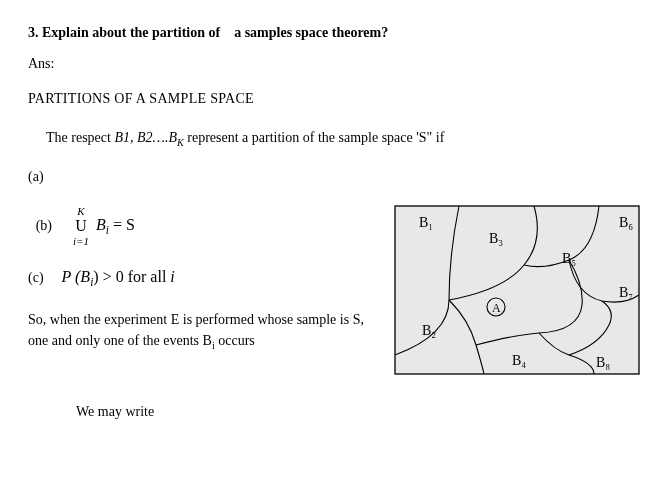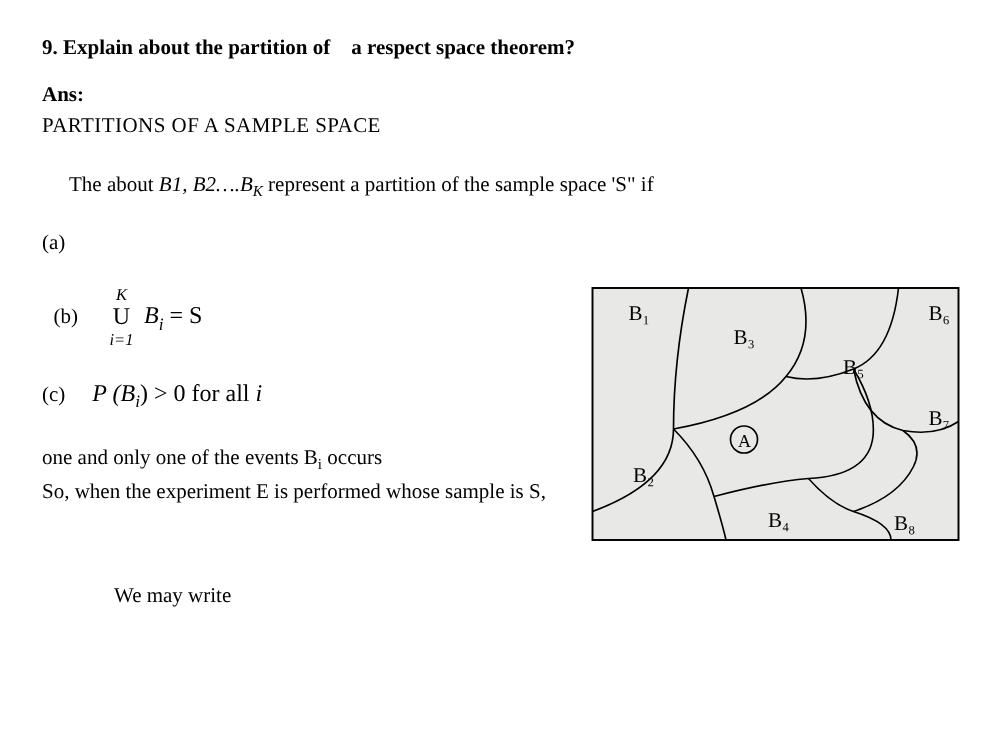--- a/index.html
+++ b/index.html
@@ -6,21 +6,21 @@
       font-family: "Times New Roman", Times, serif;
       font-size: 14px;
       color: #000;
       margin: 0;
       padding: 22px 28px;
       width: 668px;
       box-sizing: border-box;
       line-height: 1.5;
     }
     .question-title { font-weight: bold; margin-bottom: 10px; }
-    .ans { font-weight: bold; }
+    .ans { font-weight: normal; margin-bottom: 14px; }
     .section-title { font-weight: normal; margin-bottom: 18px; letter-spacing: 0.3px; }
     .intro { margin-left: 18px; margin-bottom: 16px; }
     .cond { display: flex; align-items: center; margin-bottom: 18px; }
     .cond-letter { margin-right: 18px; }
     .cond-body { font-size: 16px; }
     .frac-col { display: inline-block; text-align: center; vertical-align: middle; line-height: 1.1; margin: 0 3px;}
     .frac-col .top { font-size: 11px; font-style: italic; }
     .frac-col .mid { font-size: 16px; }
     .frac-col .bot { font-size: 11px; font-style: italic; }
     .two-col { display: flex; }
@@ -32,29 +32,29 @@
     .fig-wrap svg { display: block; }
     .fig-caption { text-align: center; font-size: 13px; margin-top: 6px; }
     .ital { font-style: italic; }
     .sub { font-size: 0.72em; vertical-align: sub; }
     .wide-space { display:inline-block; width:14px; }
   </style>
 </head>
 <body>
 
 <div class="question-title">
-  <span>9. Explain about the partition of</span><span class="wide-space"></span><span>a respect space theorem?</span>
+  <span>3. Explain about the partition of</span><span class="wide-space"></span><span>a samples space theorem?</span>
 </div>
 
 <div class="ans">Ans:</div>
 
 <div class="section-title">PARTITIONS OF A SAMPLE SPACE</div>
 
 <div class="intro">
-  <span>The about </span><span class="ital">B1, B2….B</span><span class="ital sub">K</span><span> represent a partition of the sample space 'S" if</span>
+  <span>The respect </span><span class="ital">B1, B2….B</span><span class="ital sub">K</span><span> represent a partition of the sample space 'S" if</span>
 </div>
 
 <div class="cond">
   <span class="cond-letter">(a)</span>
 </div>
 
 <div class="two-col">
   <div class="left-col">
 
     <div class="cond">
@@ -70,24 +70,24 @@
     </div>
 
     <div class="cond">
       <span class="cond-letter">(c)</span>
       <span class="cond-body">
         <span class="ital">P (B</span><span class="ital sub">i</span><span>) &gt; 0 for all </span><span class="ital">i</span>
       </span>
     </div>
 
     <div class="so-para">
+      <div>So, when the experiment E is performed whose sample is S,</div>
       <div>
         <span>one and only one of the events B</span><span class="sub">i</span><span> occurs</span>
       </div>
-      <div>So, when the experiment E is performed whose sample is S,</div>
     </div>
 
   </div>
 
   <div class="right-col">
     <div class="fig-wrap">
       <svg width="246" height="170" viewBox="0 0 246 170">
         <rect x="1" y="1" width="244" height="168" fill="#e8e8e6" stroke="#000" stroke-width="1.3"></rect>
         <path d="M 65 1 Q 55 50 55 95 Q 55 130 1 150" fill="none" stroke="#000" stroke-width="1.1"></path>
         <path d="M 55 95 Q 110 85 130 60 Q 150 36 140 1" fill="none" stroke="#000" stroke-width="1.1"></path>

